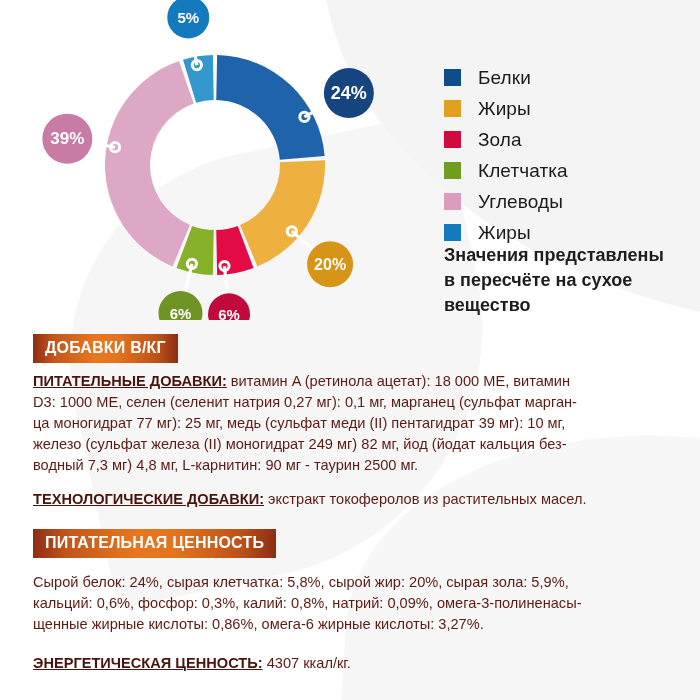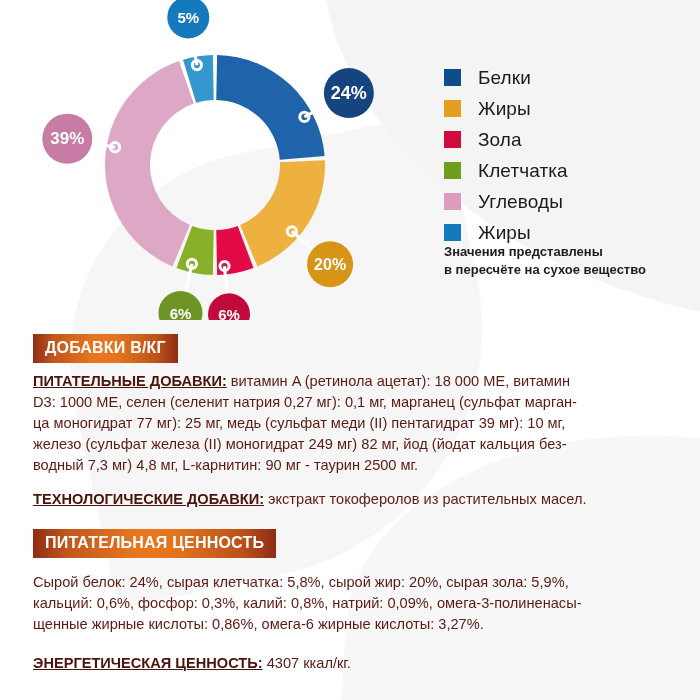--- a/index.html
+++ b/index.html
@@ -25,21 +25,21 @@
   
   #chart-area{position:absolute;left:0;top:0;width:430px;height:320px;}
   #donut-svg{position:absolute;left:0;top:0;}
 
   
   #legend{position:absolute;left:444px;top:62px;width:250px;}
   .legend-row{display:flex;align-items:center;height:31px;text-align:center;}
   .legend-swatch{width:17px;height:17px;flex:0 0 17px;margin-right:17px;}
   .legend-label{font-size:19px;color:#1b1b1b;letter-spacing:.1px;line-height:1;}
   #legend-note{position:absolute;left:444px;top:243px;width:240px;
-      font-size:13px;font-weight:bold;color:#1d1d1d;line-height:1.38;}
+      font-size:18px;font-weight:bold;color:#1d1d1d;line-height:1.38;}
 
   
   .badge{
     display:inline-block;color:#fff;font-weight:bold;font-size:16px;
     letter-spacing:.2px;padding:6px 12px 7px 12px;line-height:1;
     background:linear-gradient(90deg,#8f2d14 0%,#c2561c 14%,#e8761f 42%,#e4741e 58%,#bc5119 86%,#8d2c13 100%);
   }
   #badge-additives{position:absolute;left:33px;top:334px;}
   #badge-nutrition{position:absolute;left:33px;top:529px;}
 

